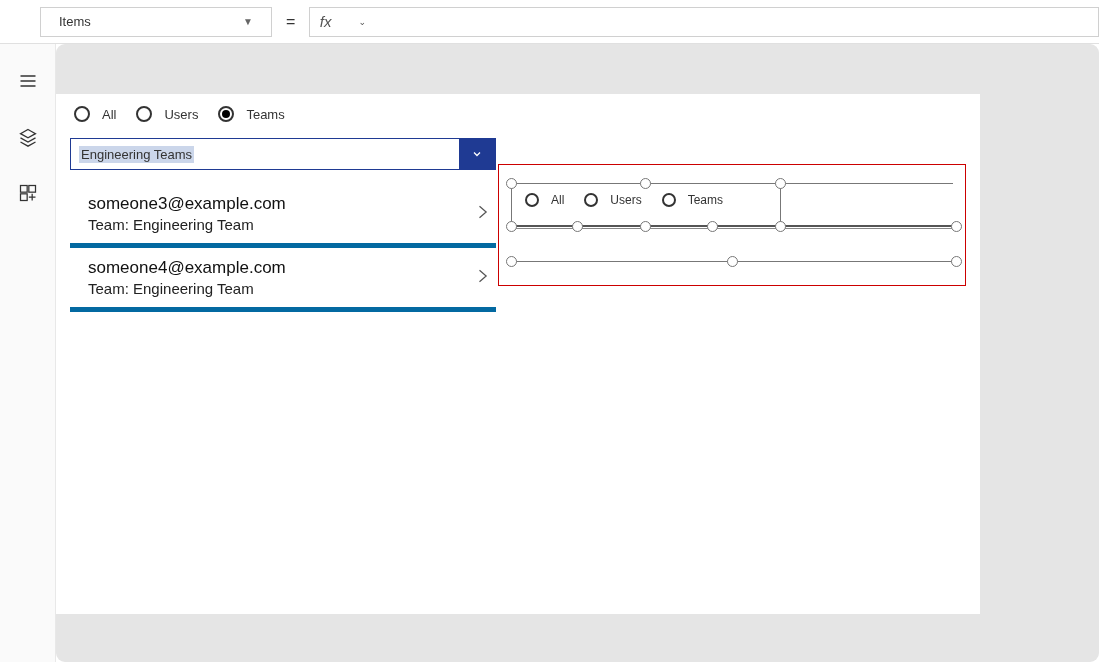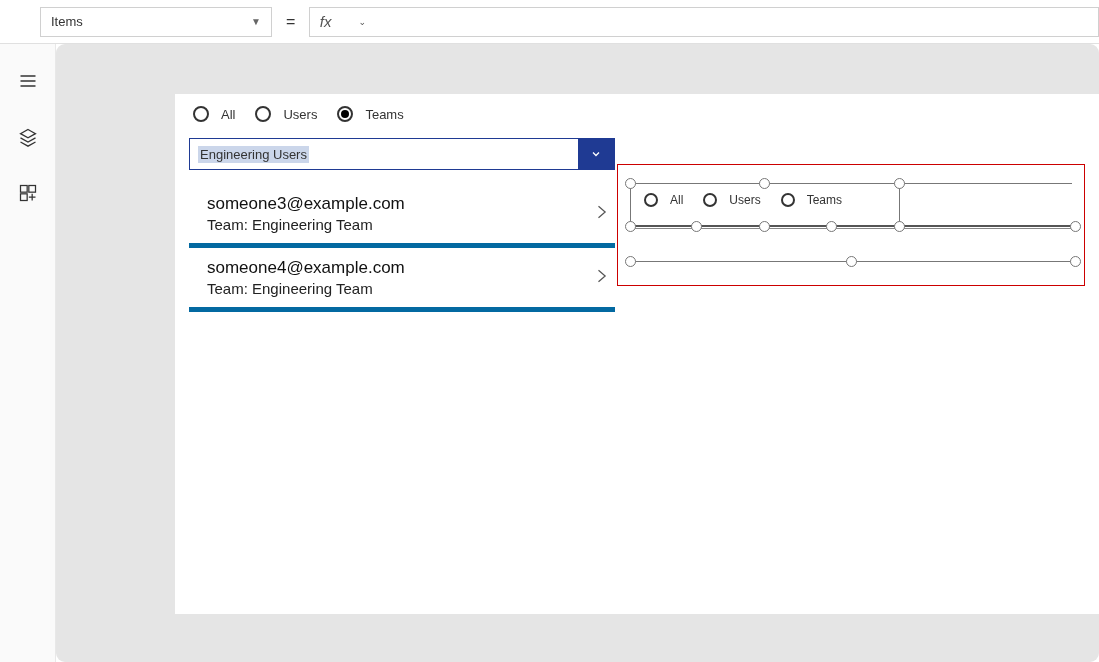--- a/index.html
+++ b/index.html
@@ -1,30 +1,30 @@
 <!DOCTYPE html>
 <html><head>
 <meta charset="utf-8">
 <style>
 * { box-sizing: border-box; margin: 0; padding: 0; }
 body { font-family: "Segoe UI", Arial, sans-serif; font-size: 13px; background: #fff; color: #333; }
 
 .formula-bar { display: flex; align-items: center; height: 44px; border-bottom: 1px solid #e0e0e0; padding-left: 40px; }
-.property-select { width: 232px; height: 30px; border: 1px solid #d0d0d0; padding: 0 10px; display: flex; align-items: center; justify-content: space-between; background: #fff; cursor: pointer; }
+.property-select { width: 232px; height: 30px; border: 1px solid #d0d0d0; padding: 0 18px; display: flex; align-items: center; justify-content: space-between; background: #fff; cursor: pointer; }
 .property-select .chev { font-size: 10px; color: #666; }
 .equals { padding: 0 14px; font-size: 16px; color: #333; }
 .fx-box { width: 66px; height: 30px; border-top: 1px solid #d0d0d0; border-bottom: 1px solid #d0d0d0; border-left: 1px solid #d0d0d0; display: flex; align-items: center; justify-content: center; font-style: italic; font-size: 15px; color: #555; cursor: pointer; gap: 24px; }
 .fx-box .chev { font-size: 9px; margin-left: 3px; font-style: normal; }
 .formula-field { flex: 1; height: 30px; border: 1px solid #d0d0d0; border-left: none; }
 
 .workspace { display: flex; height: 618px; }
 .left-rail { width: 56px; background: #fafafa; border-right: 1px solid #e8e8e8; display: flex; flex-direction: column; align-items: center; padding-top: 26px; gap: 34px; }
 .left-rail .rail-btn { width: 22px; height: 22px; display: flex; align-items: center; justify-content: center; cursor: pointer; color: #333; }
 
-.canvas-area { flex: 1; background: #e5e5e5; display: flex; justify-content: flex-end; padding-top: 50px; border-radius: 9px; }
+.canvas-area { flex: 1; background: #e5e5e5; display: flex; justify-content: flex-start; padding-top: 50px; border-radius: 9px; }
 .canvas { width: 924px; height: 520px; background: #fff; position: relative; }
 
 
 .app-left { position: absolute; left: 14px; top: 12px; width: 426px; }
 
 .radio-row { display: flex; align-items: center; gap: 12px; padding-left: 4px; margin-bottom: 16px; }
 .radio { width: 16px; height: 16px; border: 2px solid #333; border-radius: 50%; display: flex; align-items: center; justify-content: center; cursor: pointer; }
 .radio.selected::after { content: ""; width: 8px; height: 8px; background: #000; border-radius: 50%; }
 .radio-lbl { font-size: 13px; margin-right: 8px; }
 
@@ -106,21 +106,21 @@
           <div class="radio"></div>
           <span class="radio-lbl">All</span>
           <div class="radio"></div>
           <span class="radio-lbl">Users</span>
           <div class="radio selected"></div>
           <span class="radio-lbl">Teams</span>
         </div>
 
         <div class="dropdown">
           <div class="dropdown-text">
-            <span>Engineering Users</span>
+            <span>Engineering Teams</span>
           </div>
           <div class="dropdown-btn">
             <svg viewBox="0 0 24 24">
                 <path d="M6 9l6 6 6-6" stroke="#fff" stroke-width="2.5" fill="none"></path>
               </svg>
           </div>
         </div>
 
         <div class="list-item">
           <div class="li-text">

